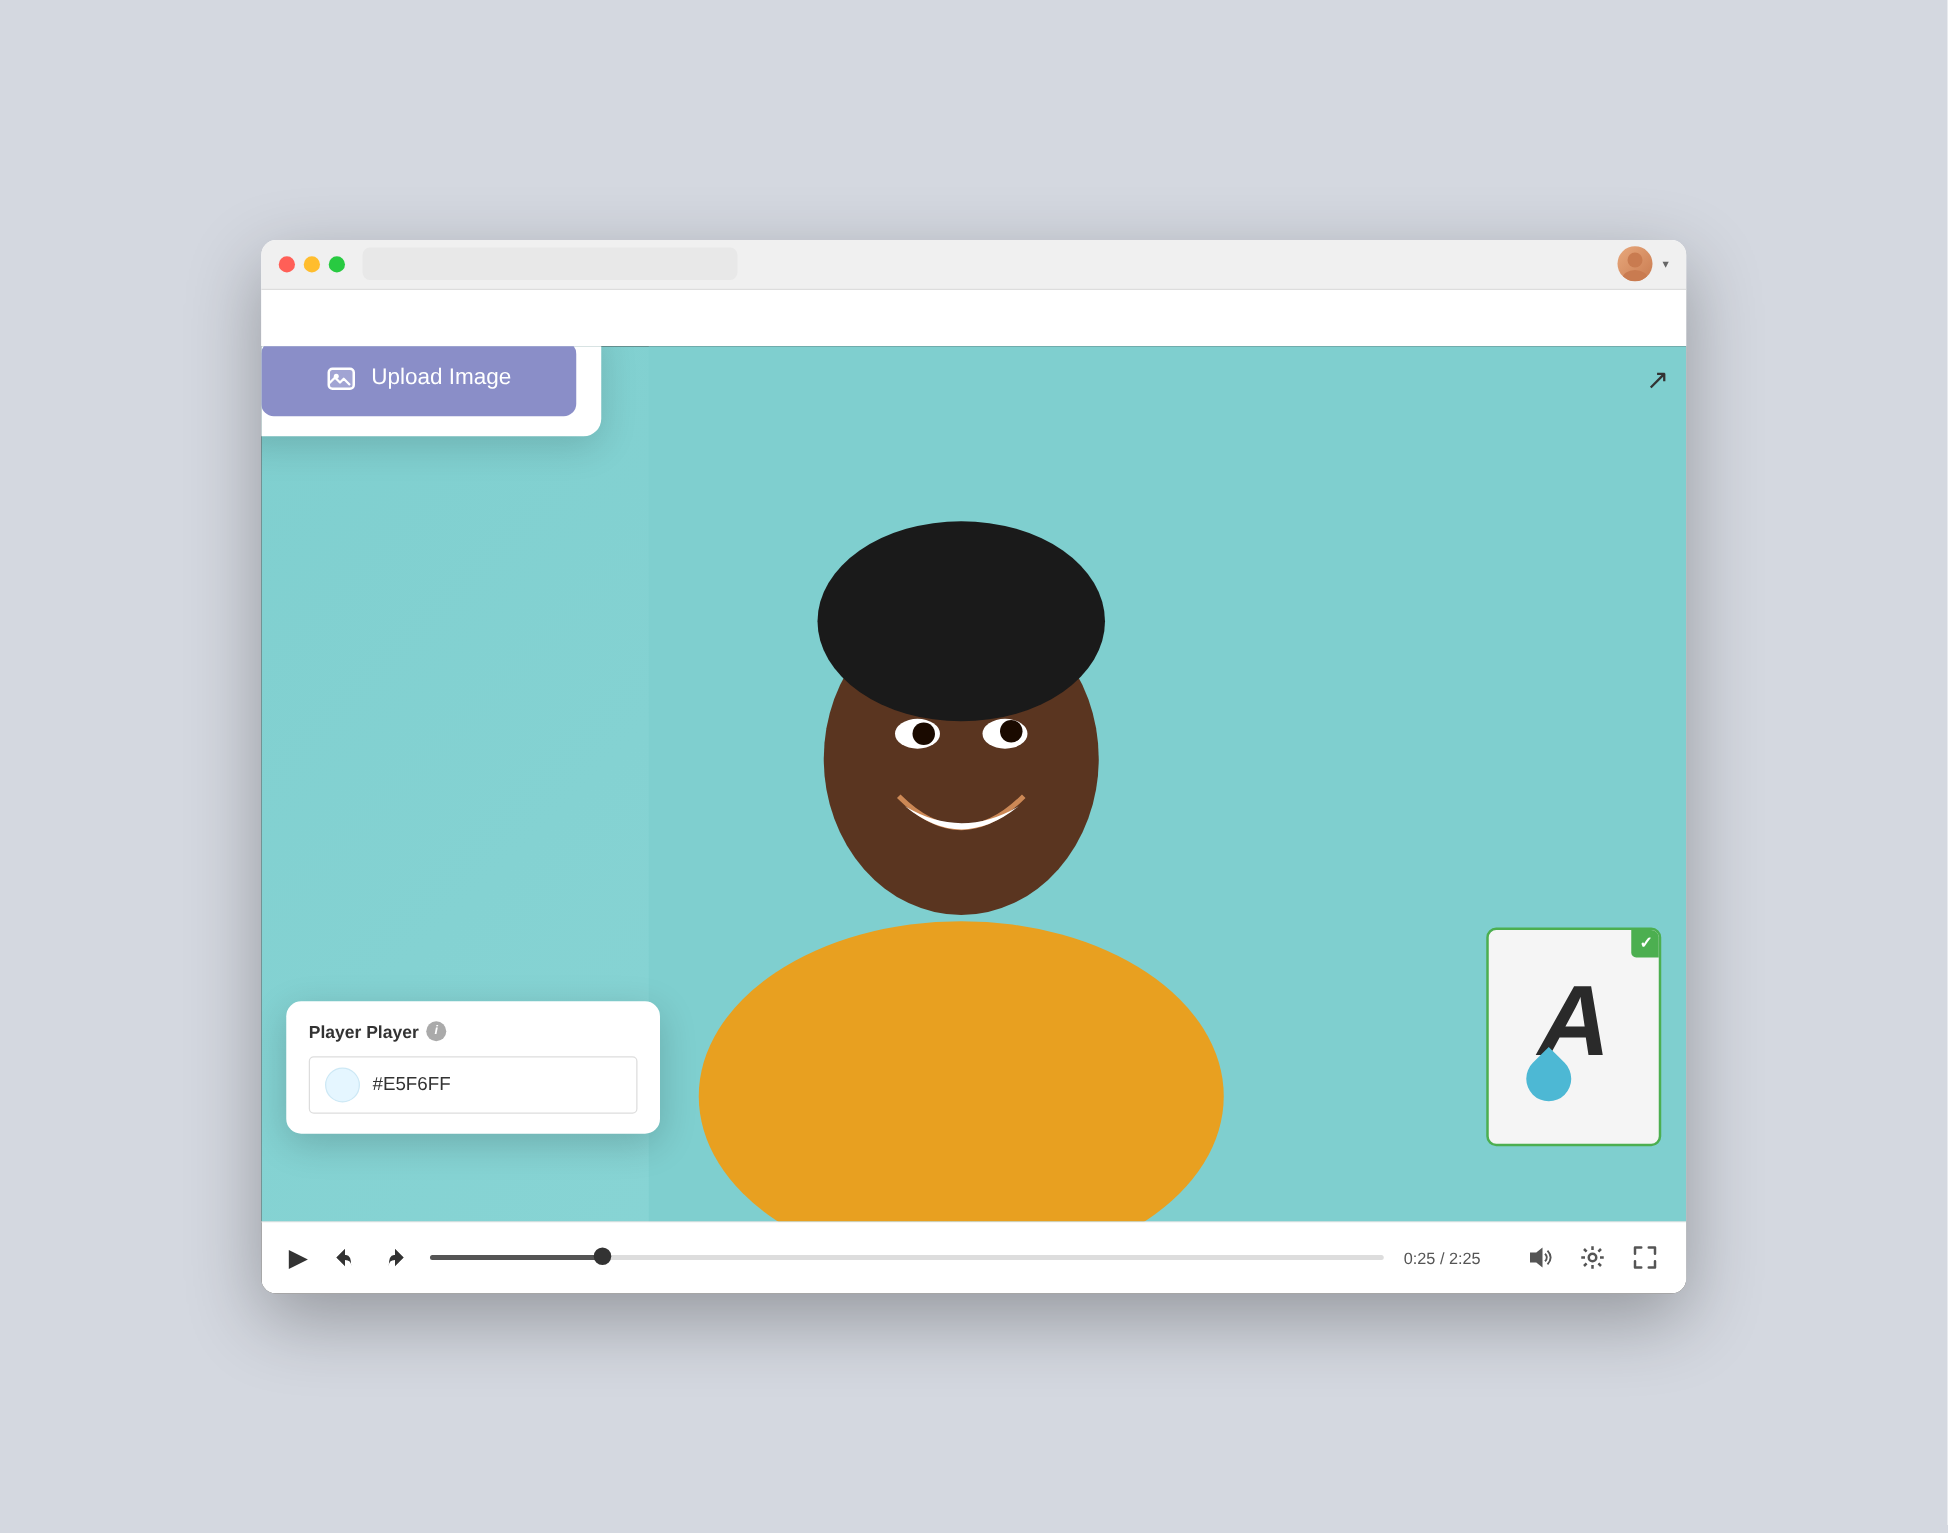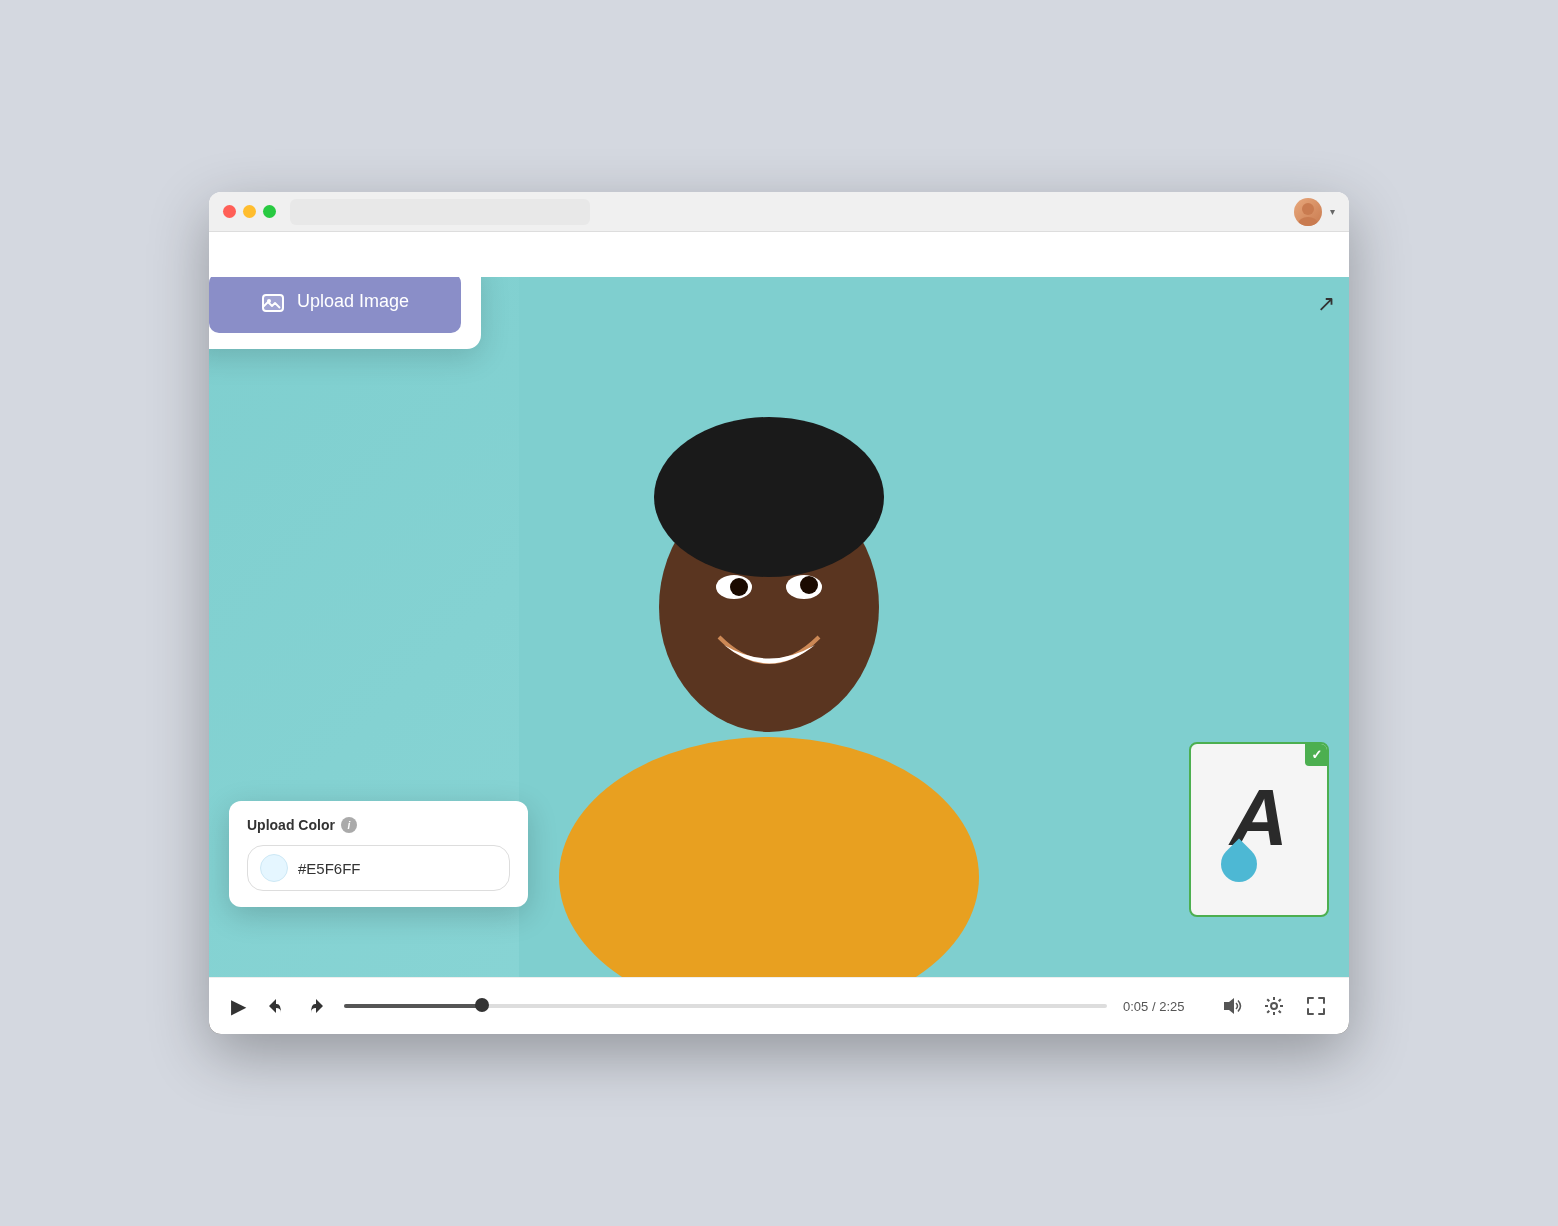--- a/index.html
+++ b/index.html
@@ -171,21 +171,21 @@
       justify-content: center;
       font-style: italic;
       font-weight: bold;
     }
 
     .color-input-row {
       display: flex;
       align-items: center;
       gap: 10px;
       border: 1.5px solid #ddd;
-      border-radius: 16px;
+      border-radius: 4px;
       padding: 8px 12px;
     }
 
     .color-swatch {
       width: 28px;
       height: 28px;
       border-radius: 50%;
       background: #e5f6ff;
       border: 1px solid #cde8f5;
       flex-shrink: 0;
@@ -388,21 +388,21 @@
               <rect x="2" y="4" width="20" height="16" rx="3" stroke="white" stroke-width="2" fill="rgba(255,255,255,0.2)"></rect>
               <circle cx="8" cy="10" r="2" fill="white"></circle>
               <path d="M2 16 l5-5 4 4 3-3 5 5" stroke="white" stroke-width="1.8" fill="none" stroke-linejoin="round"></path>
             </svg>
             <span>Upload Image</span>
           </button>
         </div>
 
         <div class="player-color-popup">
           <div class="player-color-title">
-            <span>Upload Color</span>
+            <span>Player Player</span>
             <div class="info-icon">
               <span>i</span>
             </div>
           </div>
           <div class="color-input-row">
             <div class="color-swatch" style="background: #e5f6ff;"></div>
             <input type="text" class="color-hex-input" value="#E5F6FF" style="">
           </div>
         </div>
 
@@ -429,21 +429,21 @@
           </svg>
         </button>
 
         <div class="progress-bar-container">
           <div class="progress-bar-fill">
             <div class="progress-thumb"></div>
           </div>
         </div>
 
         <div class="time-display">
-          <span>0:05</span>
+          <span>0:25</span>
           <span> / </span>
           <span>2:25</span>
         </div>
 
         <button class="ctrl-btn ctrl-icon-sm">
           <svg width="22" height="22" viewBox="0 0 22 22">
             <polygon points="3,7 8,7 13,3 13,19 8,15 3,15" fill="#555"></polygon>
             <path d="M15 8 Q18 11 15 14" stroke="#555" stroke-width="1.5" fill="none"></path>
             <path d="M17 5.5 Q22 11 17 16.5" stroke="#555" stroke-width="1.5" fill="none"></path>
           </svg>

